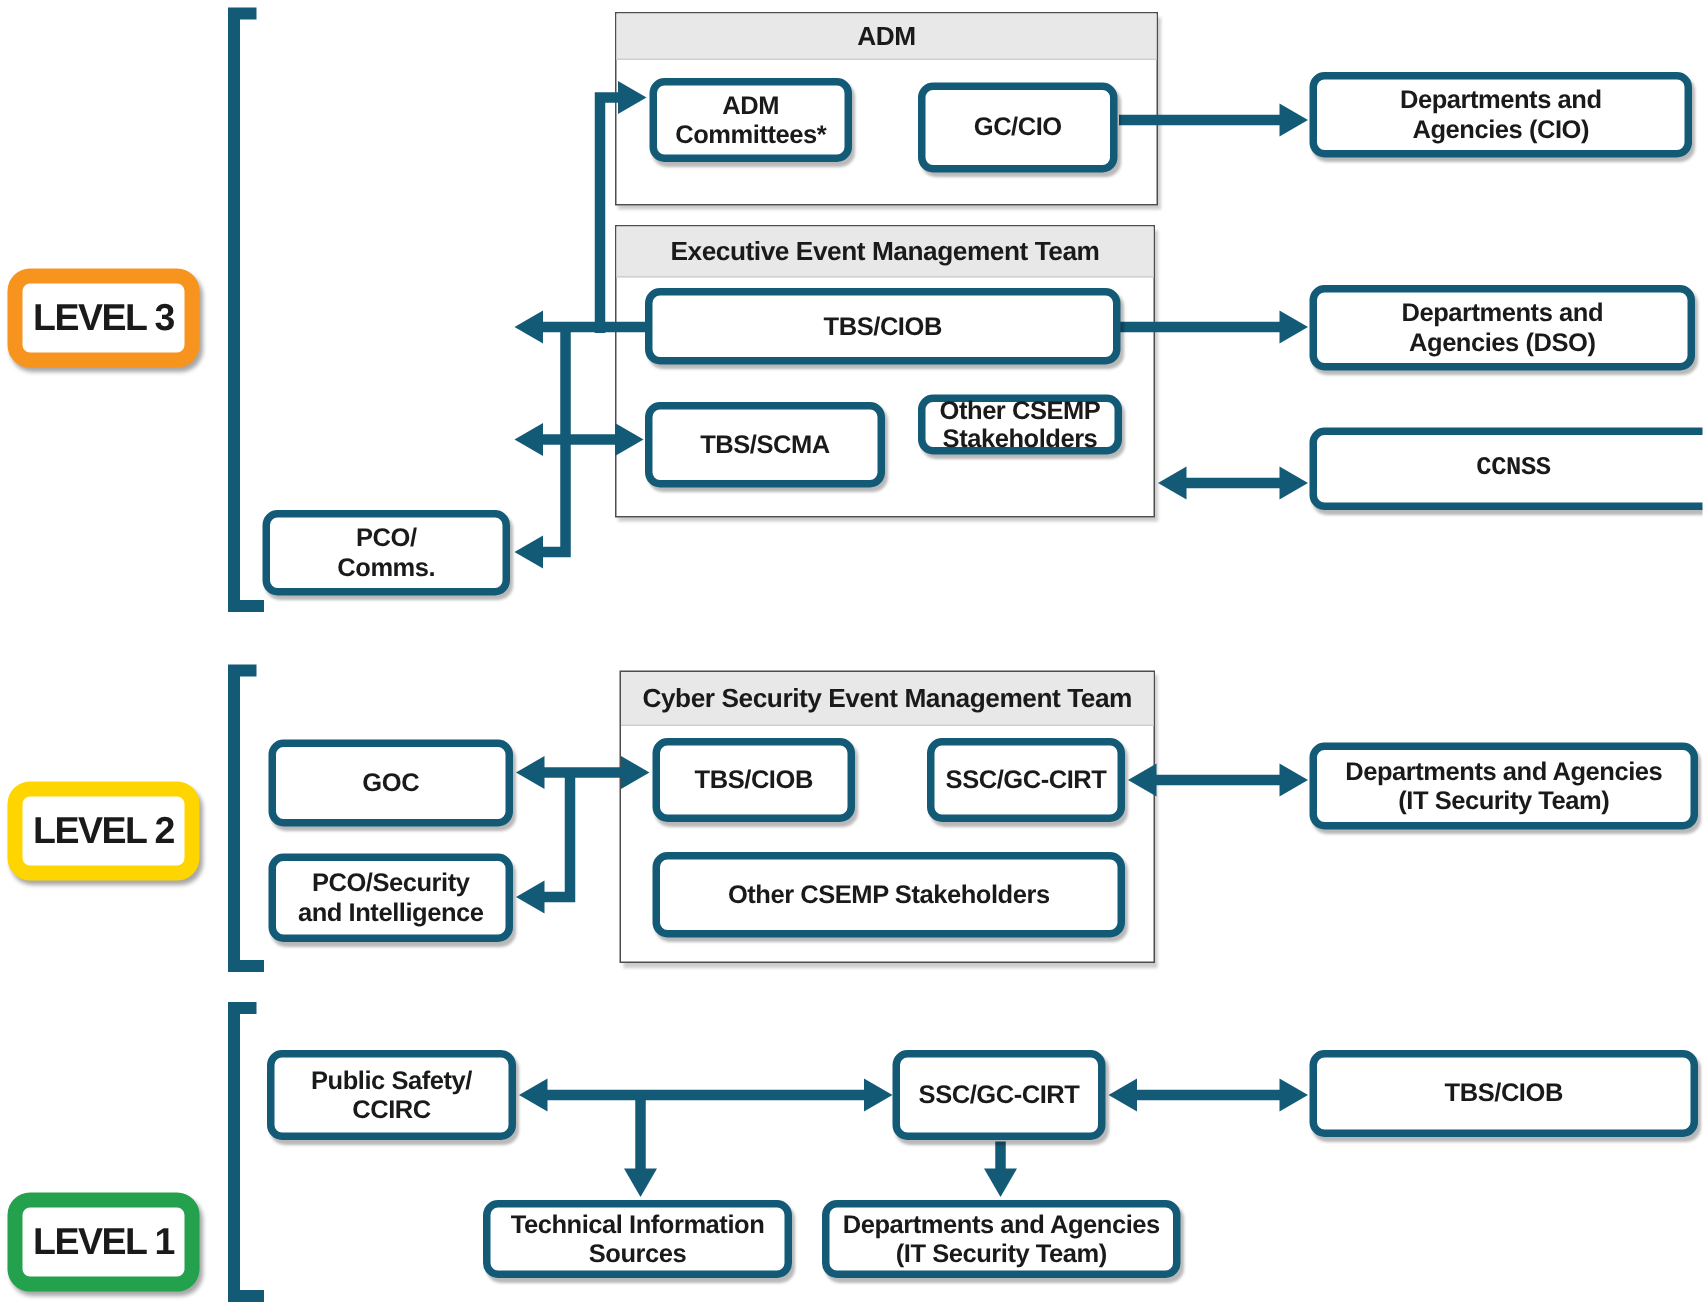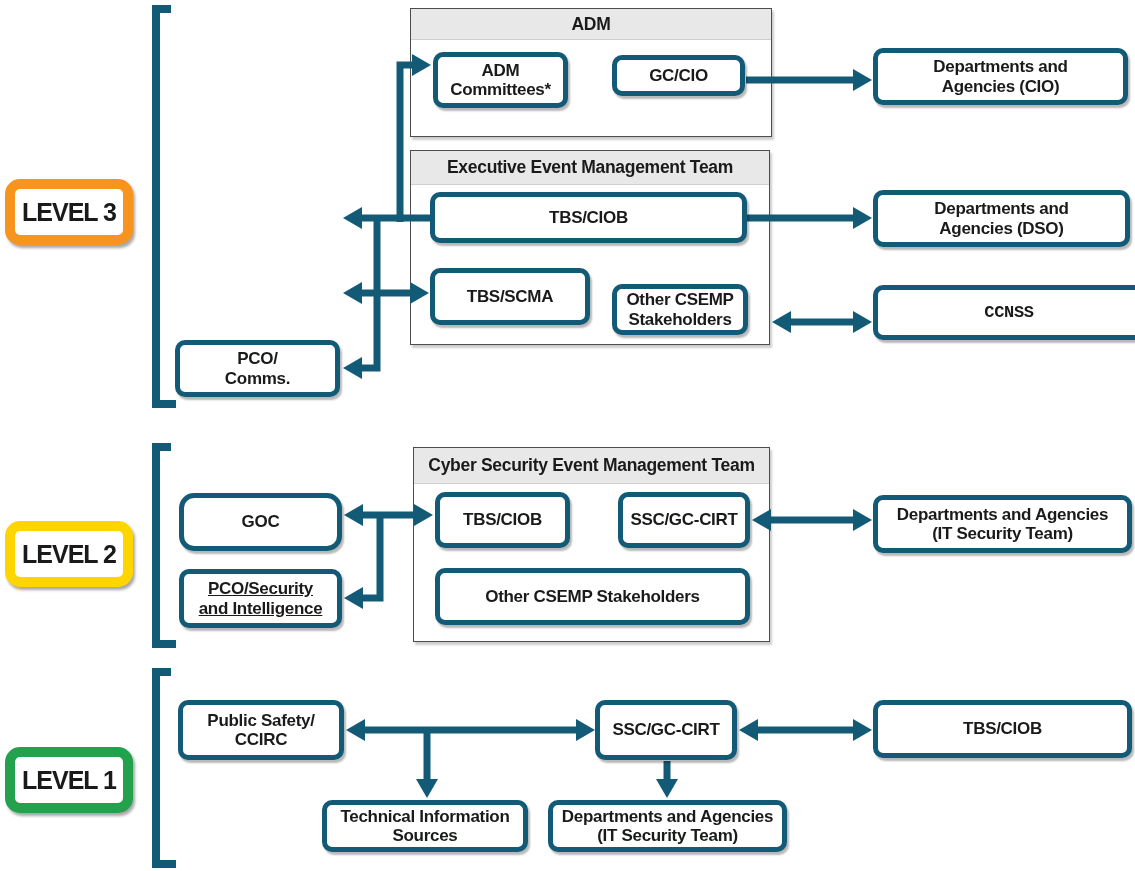--- a/index.html
+++ b/index.html
@@ -30,21 +30,21 @@
   }
   .badge{
     position:absolute;z-index:3;box-sizing:border-box;background:#fff;
     border:10px solid #000;border-radius:15px;
     box-shadow:2px 3px 3px rgba(0,0,0,0.35);
     display:flex;align-items:center;justify-content:center;
     font-weight:bold;font-size:25px;letter-spacing:-1px;white-space:nowrap;
   }
   .b3{border-color:var(--orange,#f7941e);}
   .b2{border-color:var(--yellow,#ffd500);}
-  .b1{border-color:var(--green,#23a14d);}
+  .b1{border-color:var(--green,#23a14d);margin-top:48px;}
 </style>
 </head>
 <body>
 
 <div id="stage">
 
   <div class="container" style="left:410px;top:8px;width:362px;height:129px;">
     <div class="hdr" style="height:30px;">ADM</div>
   </div>
 
@@ -99,35 +99,35 @@
     <path class="ln" d="M 667 761 L 667 783"></path>
     <polygon class="ah" points="667,798 656,779 678,779"></polygon>
   </svg>
 
   <div class="badge b3" style="left:5px;top:179px;width:128px;height:66px;">LEVEL 3</div>
   <div class="badge b2" style="left:5px;top:521px;width:128px;height:66px;">LEVEL 2</div>
   <div class="badge b1" style="left:5px;top:747px;width:128px;height:66px;">LEVEL 1</div>
 
   <div class="node" style="left:433px;top:52px;width:135px;height:56px;">ADM
 Committees*</div>
-  <div class="node" style="left:612px;top:55px;width:133px;height:41px;">GC/CIO</div>
+  <div class="node" style="left:612px;top:55px;width:133px;height:60px;">GC/CIO</div>
   <div class="node" style="left:430px;top:192px;width:317px;height:51px;">TBS/CIOB</div>
   <div class="node" style="left:430px;top:268px;width:160px;height:57px;">TBS/SCMA</div>
-  <div class="node" style="left:612px;top:284px;width:136px;height:51px;">Other CSEMP
+  <div class="node" style="left:612px;top:263px;width:136px;height:40px;">Other CSEMP
 Stakeholders</div>
   <div class="node" style="left:175px;top:340px;width:165px;height:57px;">PCO/
 Comms.</div>
   <div class="node" style="left:873px;top:48px;width:255px;height:57px;">Departments and
 Agencies (CIO)</div>
   <div class="node" style="left:873px;top:190px;width:257px;height:57px;">Departments and
 Agencies (DSO)</div>
   <div class="node" style="left:873px;top:285px;width:272px;height:55px;font-family:Liberation Mono, monospace;">CCNSS</div>
 
-  <div class="node" style="left:179px;top:493px;width:163px;height:58px;border-radius:15px;">GOC</div>
-  <div class="node" style="left:179px;top:569px;width:163px;height:59px;text-decoration:underline;">PCO/Security
+  <div class="node" style="left:179px;top:493px;width:163px;height:58px;">GOC</div>
+  <div class="node" style="left:179px;top:569px;width:163px;height:59px;">PCO/Security
 and Intelligence</div>
   <div class="node" style="left:435px;top:492px;width:135px;height:56px;">TBS/CIOB</div>
   <div class="node" style="left:618px;top:492px;width:132px;height:56px;">SSC/GC-CIRT</div>
   <div class="node" style="left:435px;top:568px;width:315px;height:57px;">Other CSEMP Stakeholders</div>
   <div class="node" style="left:873px;top:495px;width:259px;height:58px;">Departments and Agencies
 (IT Security Team)</div>
 
   <div class="node" style="left:178px;top:700px;width:166px;height:60px;">Public Safety/
 CCIRC</div>
   <div class="node" style="left:595px;top:700px;width:142px;height:60px;">SSC/GC-CIRT</div>

